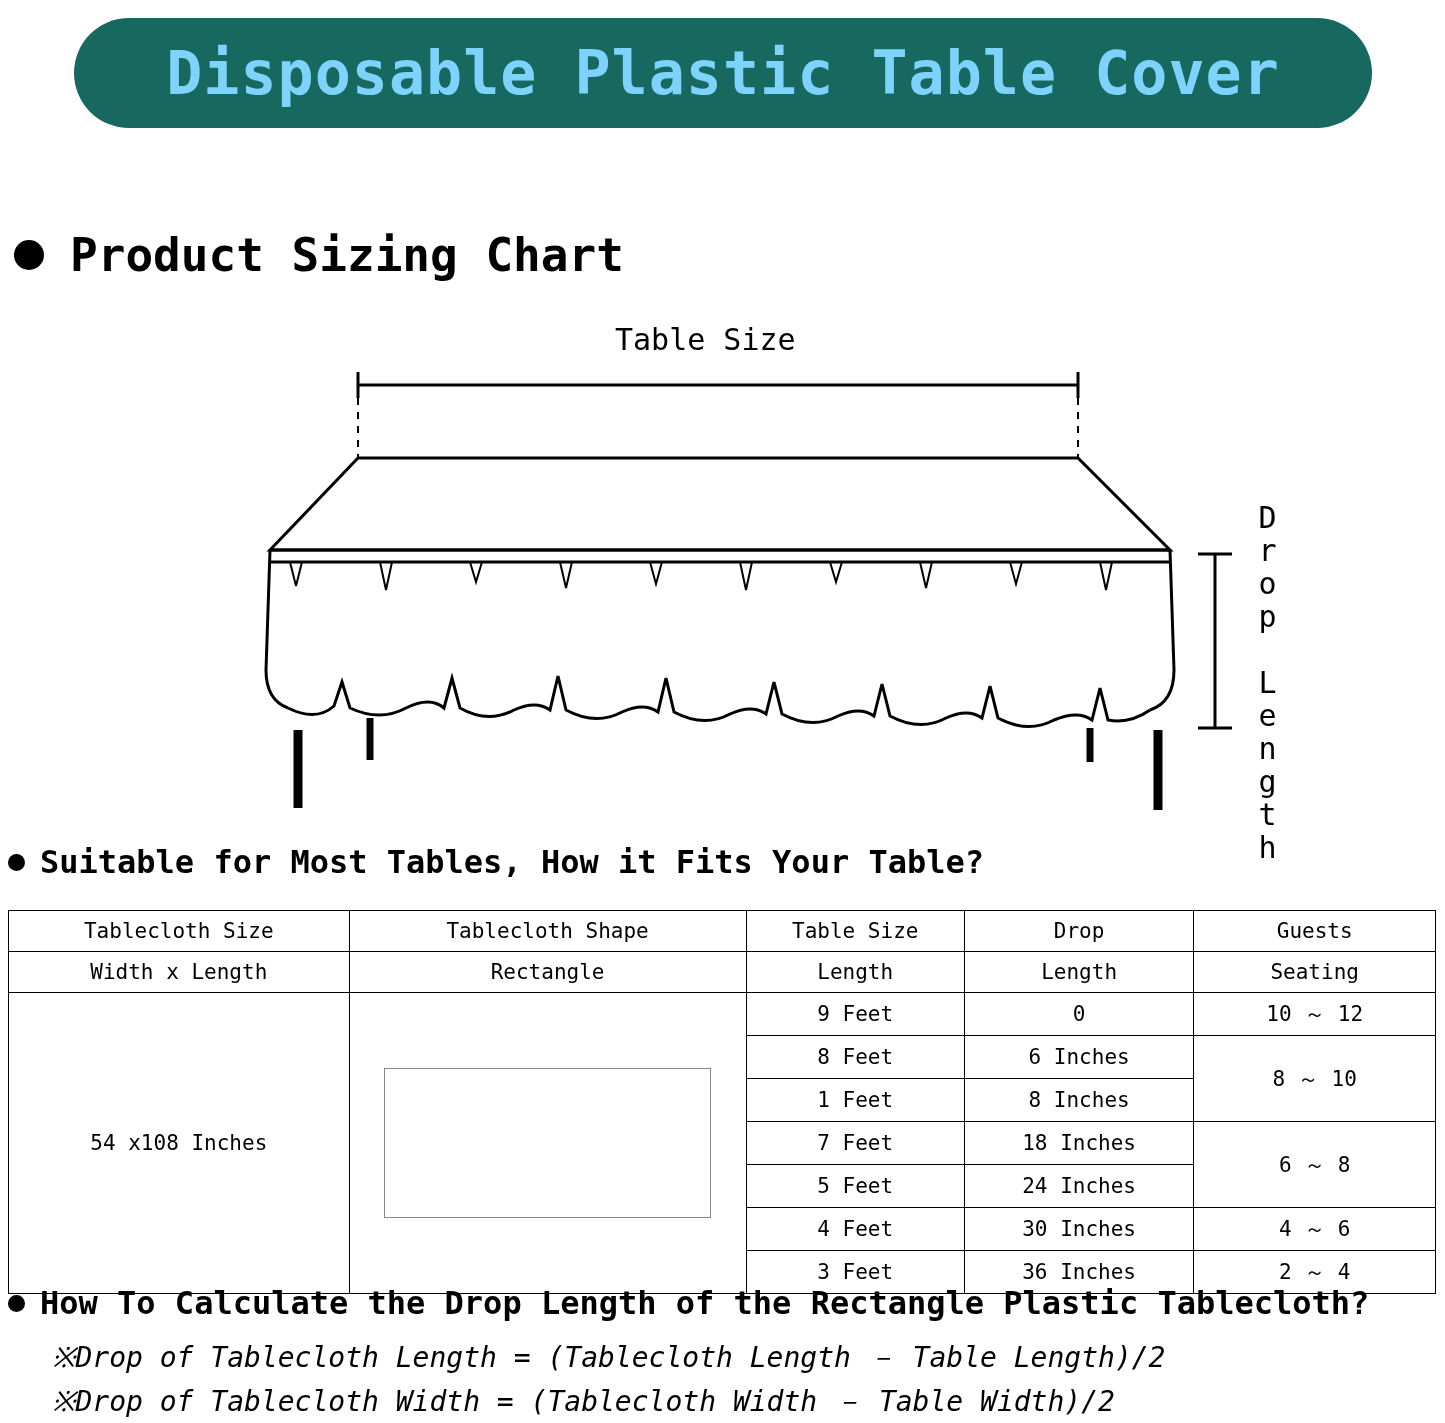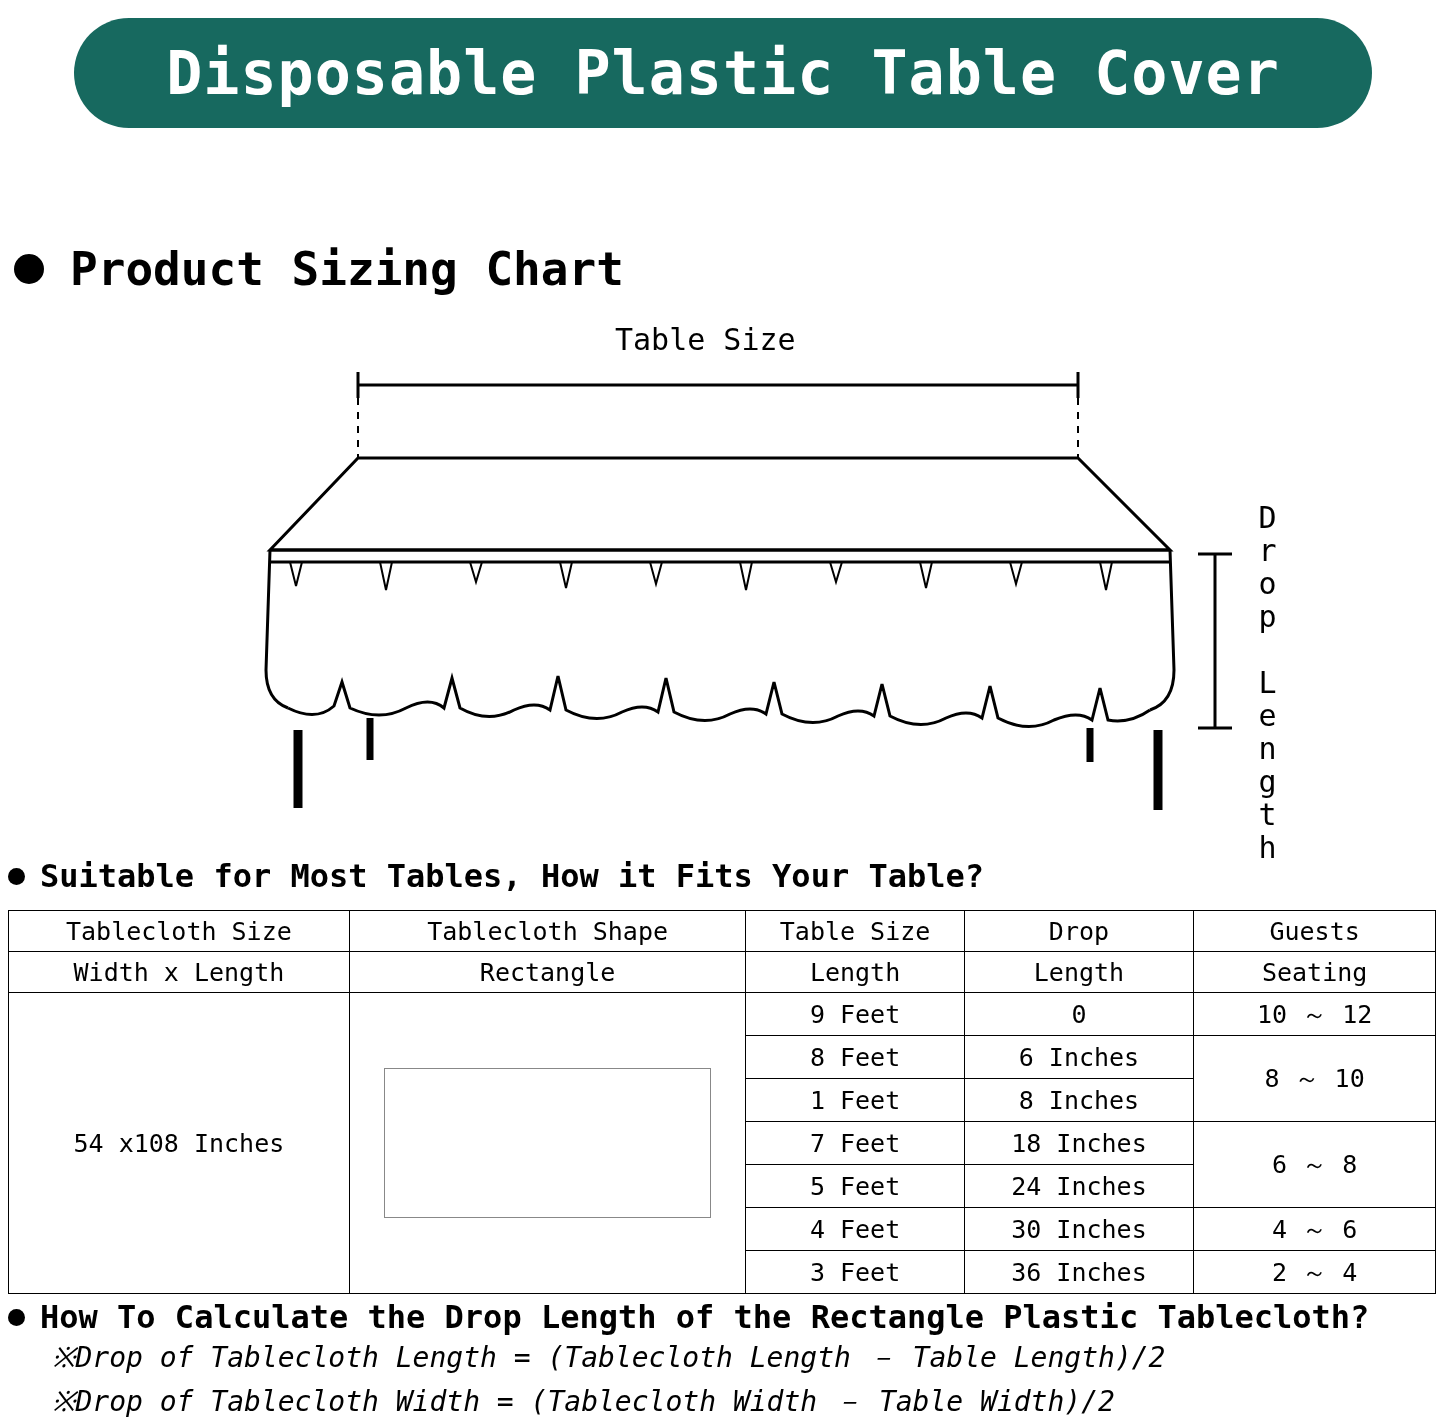--- a/index.html
+++ b/index.html
@@ -23,34 +23,33 @@
     top: 18px;
     width: 1298px;
     height: 110px;
     background: #17695f;
     border-radius: 55px;
     display: flex;
     align-items: center;
     justify-content: center;
   }
   .banner-title {
-    color: #ffffff;
+    color: #7dd3fc;
     font-size: 60px;
     font-weight: bold;
     letter-spacing: 1px;
     white-space: nowrap;
     font-family: "DejaVu Sans Mono", monospace;
   }
 
   
   .bullet-row {
     position: absolute;
     display: flex;
     align-items: center;
-    margin-top: 14px;
   }
   .bullet-dot {
     display: inline-block;
     background: #000;
     border-radius: 50%;
     flex: none;
   }
   .heading-big {
     font-size: 46px;
     font-weight: bold;
@@ -97,21 +96,21 @@
     font-size: 30px;
   }
 
   
   table.sizing {
     position: absolute;
     left: 8px;
     top: 910px;
     width: 1428px;
     border-collapse: collapse;
-    font-size: 25px;
+    font-size: 21px;
     font-family: "DejaVu Sans Mono", monospace;
   }
   table.sizing td, table.sizing th {
     border: 1px solid #000;
     text-align: center;
     font-weight: normal;
     padding: 2px 4px;
   }
   .col-a { width: 345px; }
   .col-b { width: 392px; }

